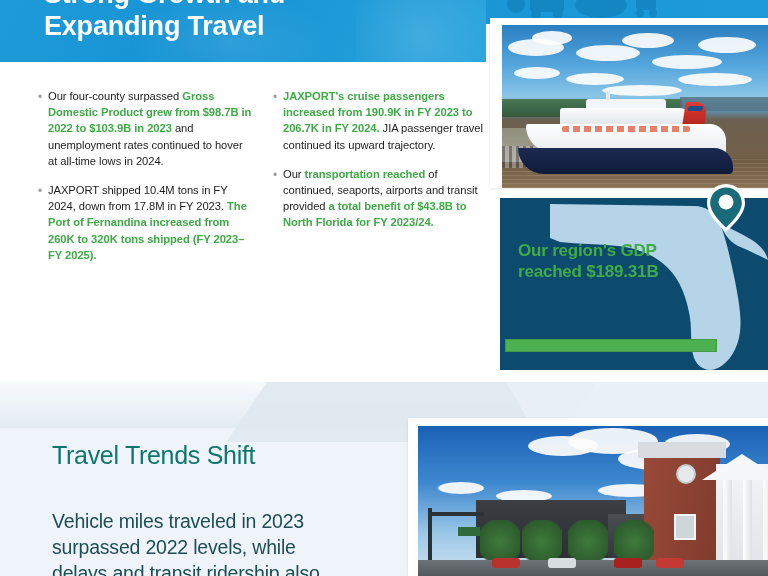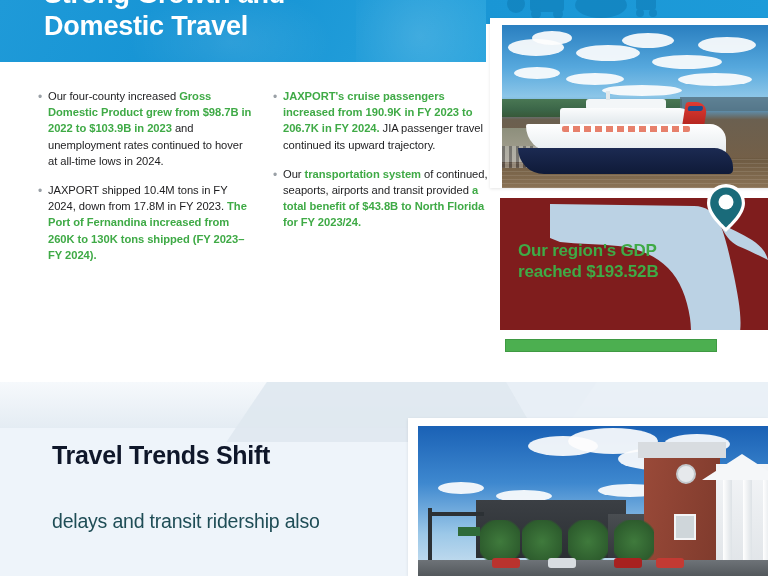--- a/index.html
+++ b/index.html
@@ -120,22 +120,22 @@
     content:""; position:absolute; inset:0;
     background:repeating-linear-gradient(0deg, rgba(255,255,255,.10) 0 1px, rgba(0,0,0,0) 1px 4px);
   }
   .farbank{
     position:absolute; right:0; top:72px; width:92px; height:14px;
     background:#54707f; opacity:.8;
   }
 
   
   .gdp-card {
-    position:absolute; left:500px; top:198px; width:268px; height:132px;
-    background:#7f1d1d; overflow:hidden;
+    position:absolute; left:500px; top:198px; width:268px; height:172px;
+    background:#0c4a6e; overflow:hidden;
   }
   .fl-map {
     position:absolute; right:-6px; top:-22px; width:230px; height:200px; opacity:.95;
   }
   .pin {
     position:absolute; left:704px; top:182px; width:44px; height:52px; z-index:5;
   }
   .gdp-text {
     position:absolute; left:18px; top:42px; width:210px;
     color:#3faa46; font-weight:bold; font-size:17px; line-height:21px; letter-spacing:-.2px;
@@ -159,21 +159,21 @@
     position:absolute; left:250px; top:-10px; width:330px; height:70px;
     background:#dfe8f0;
     transform:skewX(-34deg); opacity:.9;
   }
   .bg-diag3 {
     position:absolute; left:520px; top:-8px; width:300px; height:64px;
     background:#e9f0f6; transform:skewX(30deg); opacity:.9;
   }
   .bsec-title {
     position:absolute; left:52px; top:58px; width:340px;
-    color:#0f172a; font-weight:bold; font-size:25px; line-height:31px; letter-spacing:-.3px;
+    color:#0f766e; font-weight:normal; font-size:25px; line-height:31px; letter-spacing:-.3px;
   }
   .bsec-body {
     position:absolute; left:52px; top:126px; width:350px;
     color:#1f4d56; font-size:19.5px; line-height:26px; letter-spacing:-.2px;
   }
 
   
   .photo-card2 {
     position:absolute; left:408px; top:418px; width:360px; height:158px;
     background:#ffffff; padding:8px 0 0 10px;
@@ -250,21 +250,21 @@
 </head>
 <body>
 
 <div class="page">
 
   <div class="top-section">
 
     <div class="header-bar">
       <div class="htitle">
         <span class="l1">Strong Growth and</span>
-        <span class="l2">Domestic Travel</span>
+        <span class="l2">Expanding Travel</span>
       </div>
     </div>
 
     <div class="header-blue-right">
       <svg class="header-deco" viewBox="0 0 282 24">
         <circle cx="30" cy="4" r="9" fill="#0e7ab4"></circle>
         <rect x="44" y="-6" width="34" height="18" rx="4" fill="#0e7ab4"></rect>
         <circle cx="50" cy="14" r="5" fill="#0e7ab4"></circle>
         <circle cx="72" cy="14" r="5" fill="#0e7ab4"></circle>
         <ellipse cx="115" cy="5" rx="26" ry="13" fill="#0e7ab4"></ellipse>
@@ -272,42 +272,42 @@
         <circle cx="154" cy="13" r="4" fill="#0e7ab4"></circle>
         <circle cx="167" cy="13" r="4" fill="#0e7ab4"></circle>
       </svg>
     </div>
 
     <div class="bullets">
       <div class="bcol">
         <div class="bullet">
           <span class="bdot">•</span>
           <span class="btext">
-            <span>Our four-county increased </span><span class="g">Gross Domestic Product grew from $98.7B in 2022 to $103.9B in 2023</span><span> and unemployment rates continued to hover at all-time lows in 2024.</span>
+            <span>Our four-county surpassed </span><span class="g">Gross Domestic Product grew from $98.7B in 2022 to $103.9B in 2023</span><span> and unemployment rates continued to hover at all-time lows in 2024.</span>
           </span>
         </div>
         <div class="bullet">
           <span class="bdot">•</span>
           <span class="btext">
-            <span>JAXPORT shipped 10.4M tons in FY 2024, down from 17.8M in FY 2023. </span><span class="g">The Port of Fernandina increased from 260K to 130K tons shipped (FY 2023–FY 2024).</span>
+            <span>JAXPORT shipped 10.4M tons in FY 2024, down from 17.8M in FY 2023. </span><span class="g">The Port of Fernandina increased from 260K to 320K tons shipped (FY 2023–FY 2025).</span>
           </span>
         </div>
       </div>
 
       <div class="bcol">
         <div class="bullet">
           <span class="bdot">•</span>
           <span class="btext">
             <span class="g">JAXPORT's cruise passengers increased from 190.9K in FY 2023 to 206.7K in FY 2024.</span><span> JIA passenger travel continued its upward trajectory.</span>
           </span>
         </div>
         <div class="bullet">
           <span class="bdot">•</span>
           <span class="btext">
-            <span>Our </span><span class="g">transportation system</span><span> of continued, seaports, airports and transit provided </span><span class="g">a total benefit of $43.8B to North Florida for FY 2023/24.</span>
+            <span>Our </span><span class="g">transportation reached</span><span> of continued, seaports, airports and transit provided </span><span class="g">a total benefit of $43.8B to North Florida for FY 2023/24.</span>
           </span>
         </div>
       </div>
     </div>
 
     <div class="photo-card">
       <div class="photo-cruise">
         <div class="cl" style="left:6px;  top:14px; width:56px; height:17px;"></div>
         <div class="cl" style="left:30px; top:6px;  width:40px; height:14px;"></div>
         <div class="cl" style="left:74px; top:20px; width:64px; height:16px;"></div>
@@ -340,21 +340,21 @@
         <path d="M6,28 L150,30 C162,30 170,36 176,48 C182,62 186,82 190,100
                  C194,120 198,140 196,156 C194,172 186,186 174,192
                  C164,197 154,192 150,182 C146,170 148,156 146,142
                  C143,122 136,104 124,92 C110,78 92,72 74,70
                  C54,68 34,68 16,66 L6,62 Z" fill="#bfdcef"></path>
         <path d="M176,48 C186,52 198,58 208,64 C216,69 222,76 224,84
                  C216,80 204,74 194,70 C186,66 180,58 176,48 Z" fill="#bfdcef"></path>
       </svg>
       <div class="gdp-text">
         <div>Our region's GDP</div>
-        <div>reached $193.52B</div>
+        <div>reached $189.31B</div>
       </div>
     </div>
 
     <svg class="pin" viewBox="0 0 44 52">
       <path d="M22,2 C11,2 3,10.5 3,21 C3,33 17,45 22,50 C27,45 41,33 41,21 C41,10.5 33,2 22,2 Z" fill="#ffffff"></path>
       <path d="M22,5.5 C12.8,5.5 6.2,12.4 6.2,21 C6.2,31 18,41.4 22,45.6 C26,41.4 37.8,31 37.8,21 C37.8,12.4 31.2,5.5 22,5.5 Z" fill="#1a6b7a"></path>
       <circle cx="22" cy="20" r="7.5" fill="#ffffff"></circle>
     </svg>
 
     <div class="gbar"></div>
@@ -363,20 +363,22 @@
   <div class="bottom-section">
     <div class="bg-diag1"></div>
     <div class="bg-diag2"></div>
     <div class="bg-diag3"></div>
 
     <div class="bsec-title">
       <div>Travel Trends Shift</div>
     </div>
 
     <div class="bsec-body">
+      <div>Vehicle miles traveled in 2023</div>
+      <div>surpassed 2022 levels, while</div>
       <div>delays and transit ridership also</div>
     </div>
   </div>
 
   <div class="photo-card2">
     <div class="photo-street">
       <div class="cl" style="left:110px; top:10px; width:70px; height:20px;"></div>
       <div class="cl" style="left:150px; top:2px;  width:90px; height:26px;"></div>
       <div class="cl" style="left:200px; top:22px; width:80px; height:22px;"></div>
       <div class="cl" style="left:246px; top:8px;  width:66px; height:20px;"></div>

